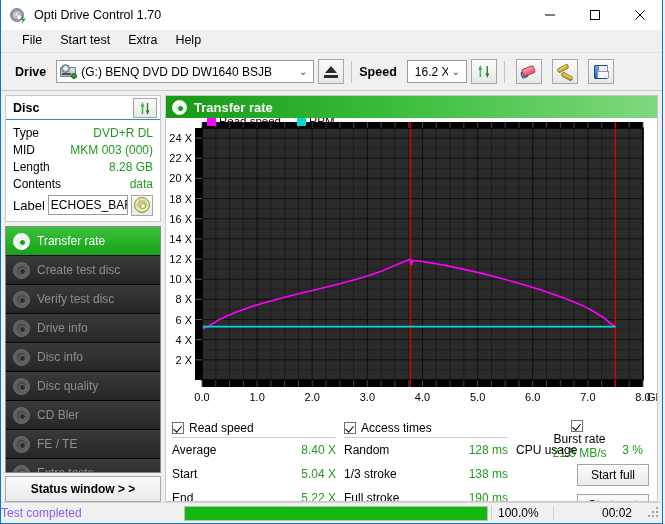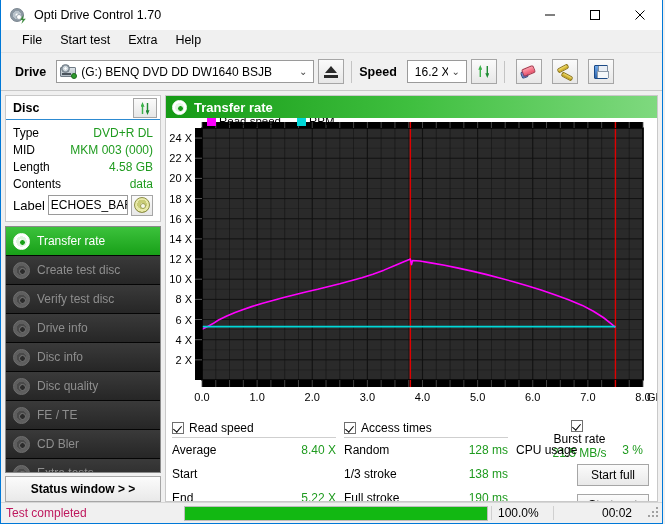--- a/index.html
+++ b/index.html
@@ -402,21 +402,21 @@
   }
 
   
   .statusbar {
     height: 21px; min-height: 21px;
     display: flex; align-items: center;
     background: #f0f0f0;
     border-top: 1px solid #d6d6d6;
     font-size: 12px;
   }
-  .sb-msg { width: 180px; padding-left: 5px; color: #be185d; }
+  .sb-msg { width: 180px; color: #8b5cf6; }
   .sb-progress {
     flex: 1; height: 15px; margin: 0 3px;
     background: #ffffff; border: 1px solid #bdbdbd;
     position: relative; overflow: hidden;
   }
   .sb-progress .fill {
     position: absolute; left: 0; top: 0; bottom: 0;
     background: #12b812;
   }
   .sb-pct {
@@ -541,21 +541,21 @@
           <div class="disc-row">
             <span class="k">Type</span>
             <span class="v">DVD+R DL</span>
           </div>
           <div class="disc-row">
             <span class="k">MID</span>
             <span class="v">MKM 003 (000)</span>
           </div>
           <div class="disc-row">
             <span class="k">Length</span>
-            <span class="v">4.58 GB</span>
+            <span class="v">8.28 GB</span>
           </div>
           <div class="disc-row">
             <span class="k">Contents</span>
             <span class="v">data</span>
           </div>
           <div class="label-row">
             <span class="k">Label</span>
             <div class="label-input">ECHOES_BARE</div>
             <div class="label-btn">
               <div class="ico-cd"></div>
@@ -584,25 +584,25 @@
         <div class="nav-item">
           <div class="nav-icon"></div>
           <span>Disc info</span>
         </div>
         <div class="nav-item">
           <div class="nav-icon"></div>
           <span>Disc quality</span>
         </div>
         <div class="nav-item">
           <div class="nav-icon"></div>
-          <span>FE / TE</span>
+          <span>CD Bler</span>
         </div>
         <div class="nav-item">
           <div class="nav-icon"></div>
-          <span>CD Bler</span>
+          <span>FE / TE</span>
         </div>
         <div class="nav-item">
           <div class="nav-icon"></div>
           <span>Extra tests</span>
         </div>
         <div class="nav-fill"></div>
       </div>
 
       <div class="status-btn">Status window &gt; &gt;</div>
     </div>
@@ -798,20 +798,21 @@
           <div class="stat-head">
             <span class="cbx"></span>
             <span>Read speed</span>
           </div>
           <div class="stat-row">
             <span class="k">Average</span>
             <span class="v">8.40 X</span>
           </div>
           <div class="stat-row">
             <span class="k">Start</span>
+            <span class="v">5.04 X</span>
           </div>
           <div class="stat-row">
             <span class="k">End</span>
             <span class="v">5.22 X</span>
           </div>
         </div>
 
         <div class="stat-col c2">
           <div class="stat-head">
             <span class="cbx"></span>

